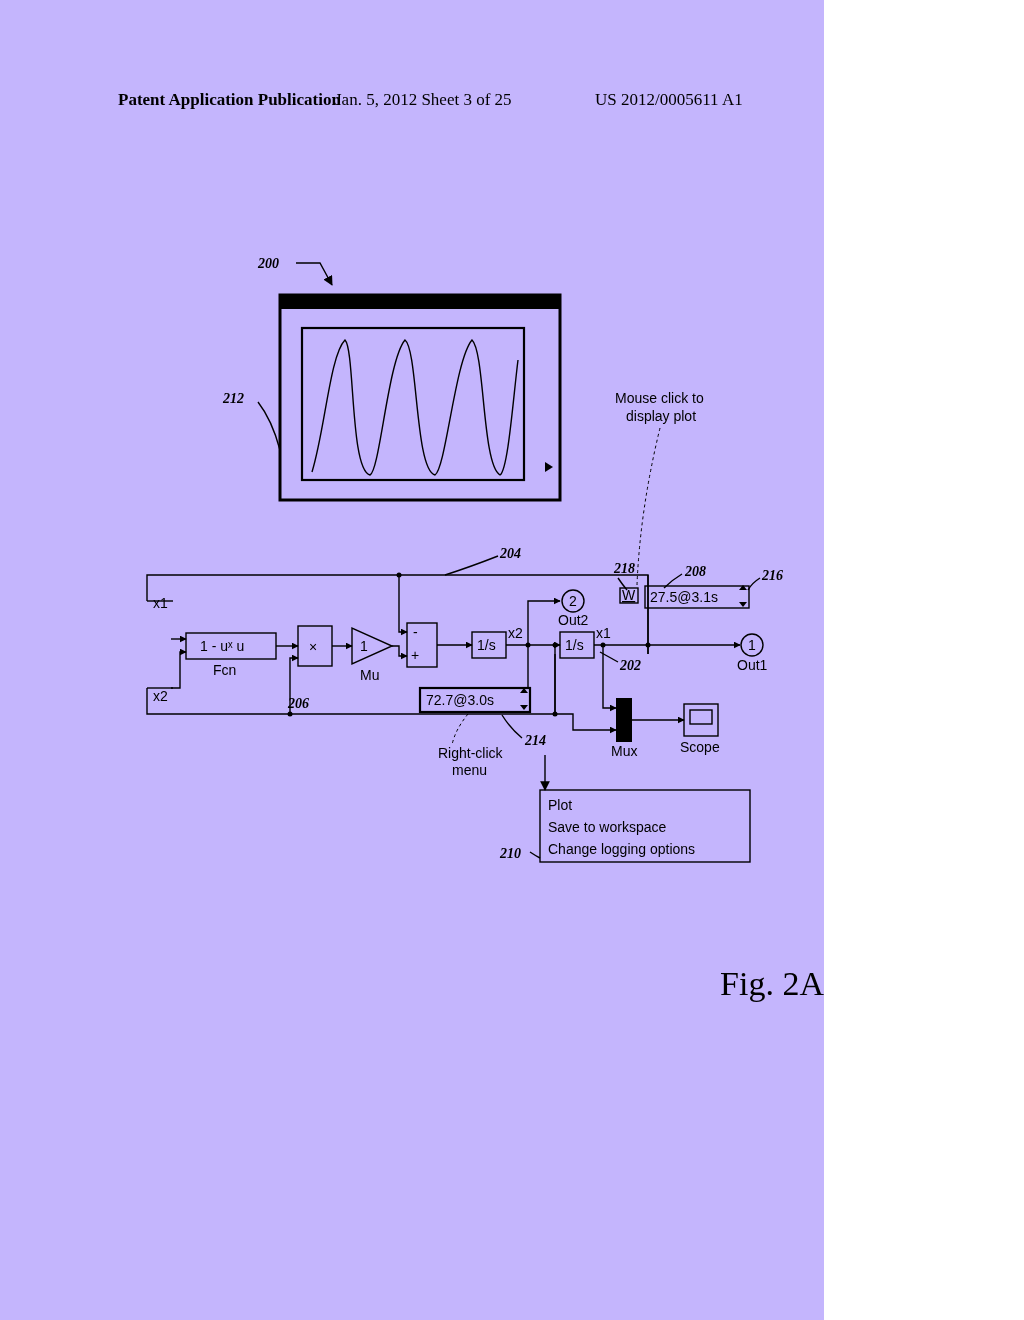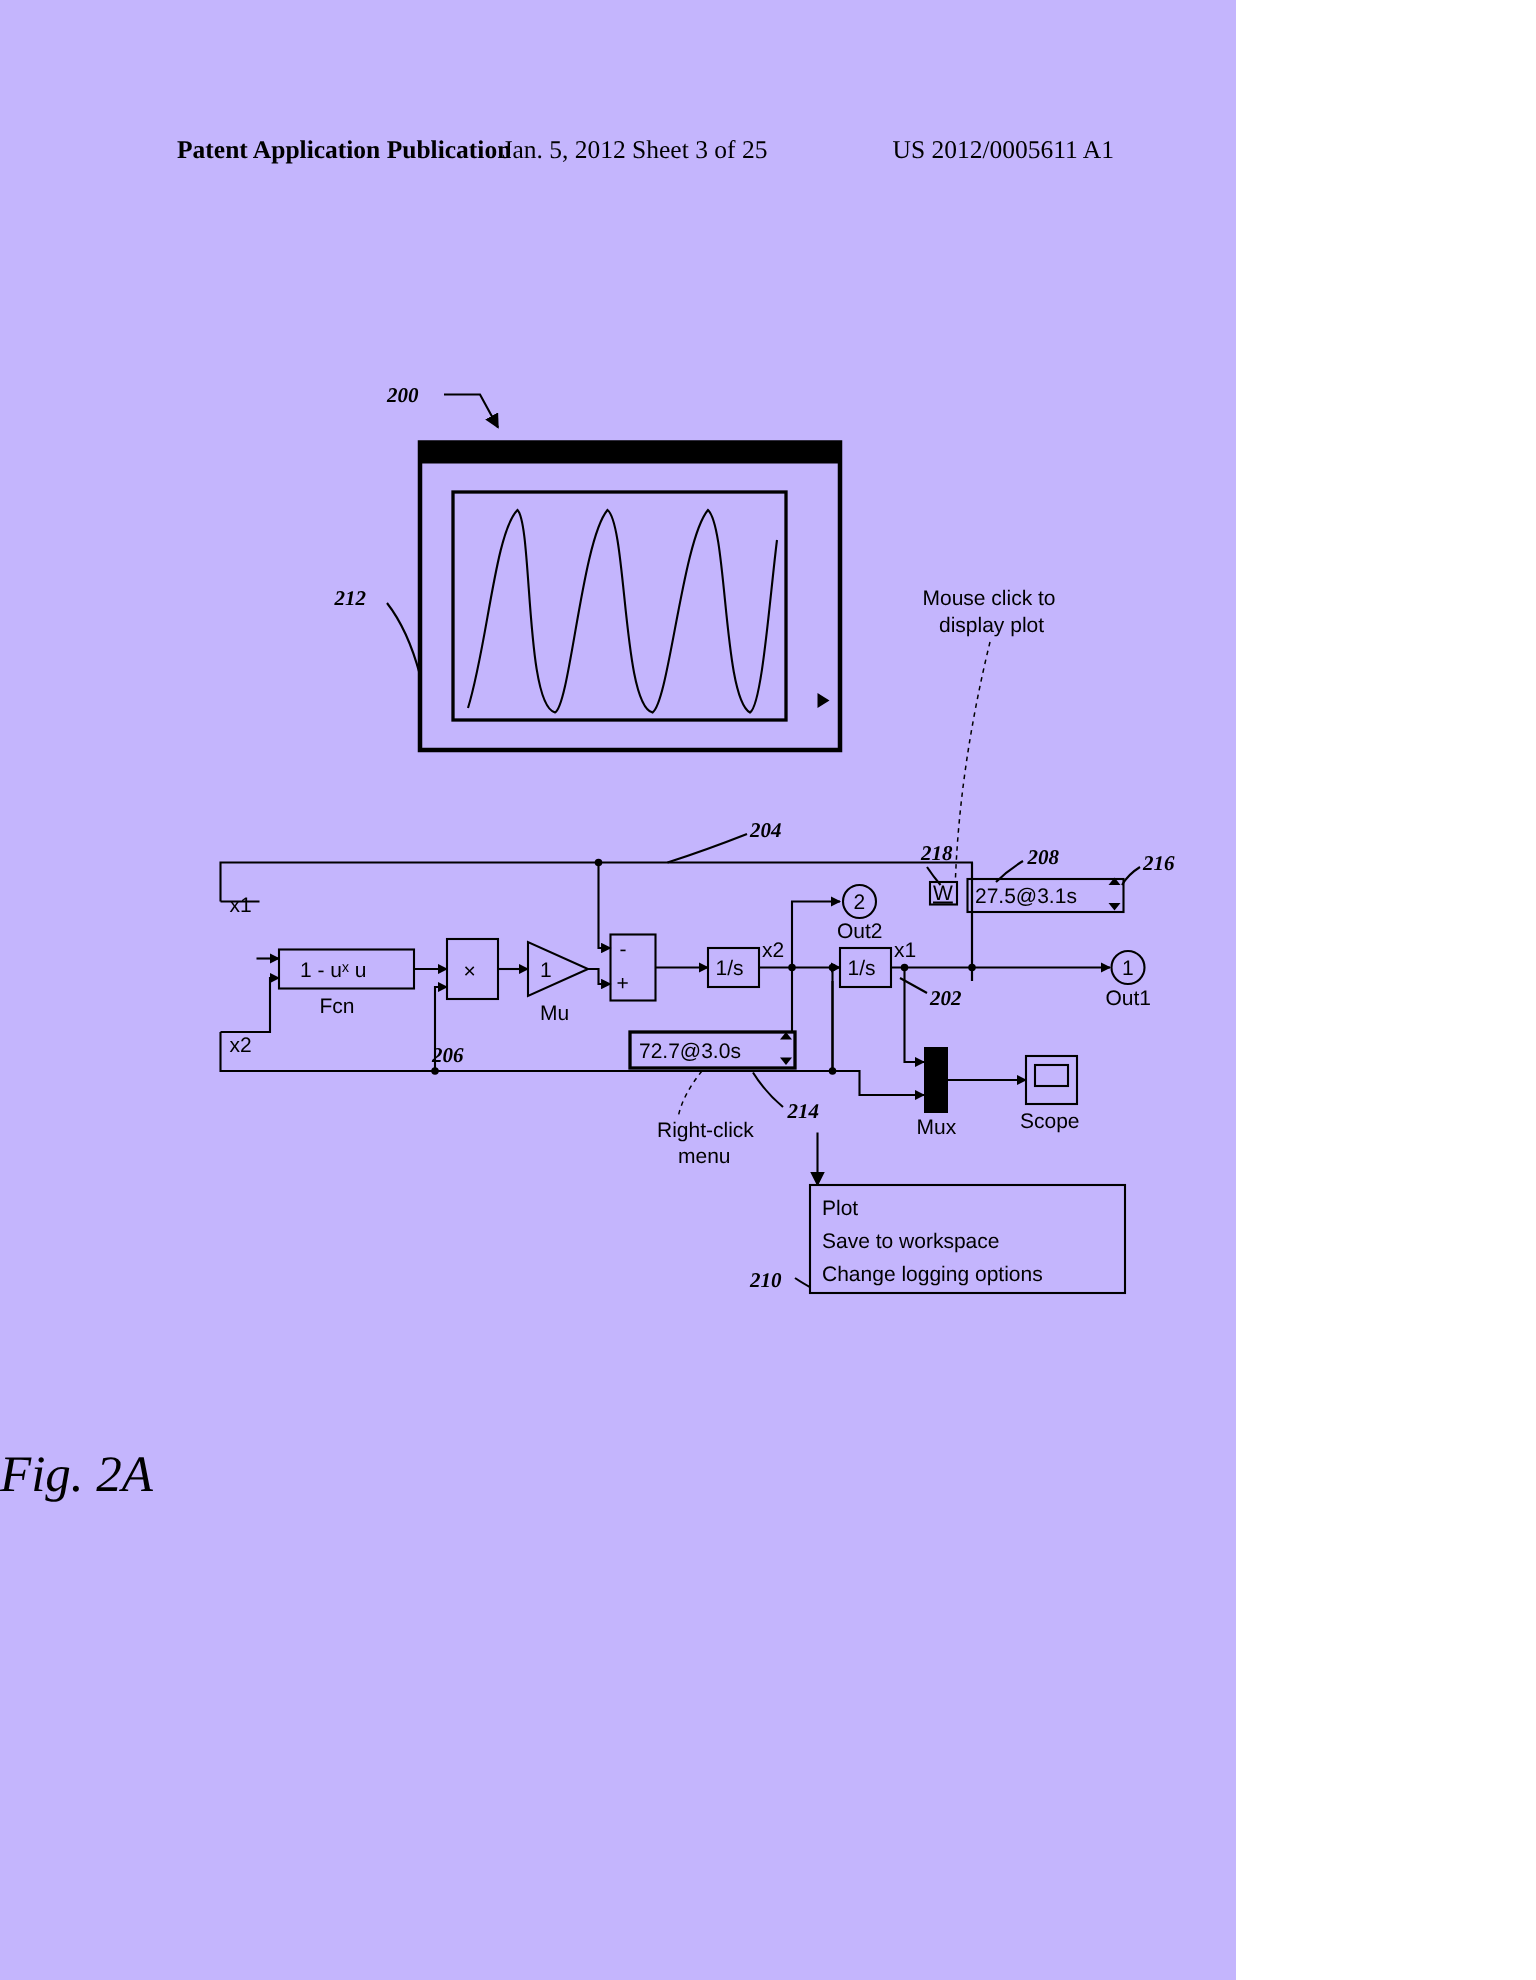--- a/index.html
+++ b/index.html
@@ -24,22 +24,21 @@
   }
   .header .left { position: absolute; left: 118px; }
   .header .mid  { position: absolute; left: 335px; }
   .header .right{ position: absolute; left: 595px; }
   .header .mid b, .header .right b { font-weight: normal; }
 
   .fig-caption {
     position: absolute;
     left: 0; right: 0;
     top: 965px;
-    text-align: left;
-    font-style: italic;
+    text-align: right;
     font-size: 34px;
   }
 
   
   .svg-wrap {
     position: absolute;
     top: 0; left: 0;
   }
   text { font-family: Arial, Helvetica, sans-serif; font-size: 14px; fill: #000; }
   .thin  { stroke: #000; stroke-width: 1.4; fill: none; }

